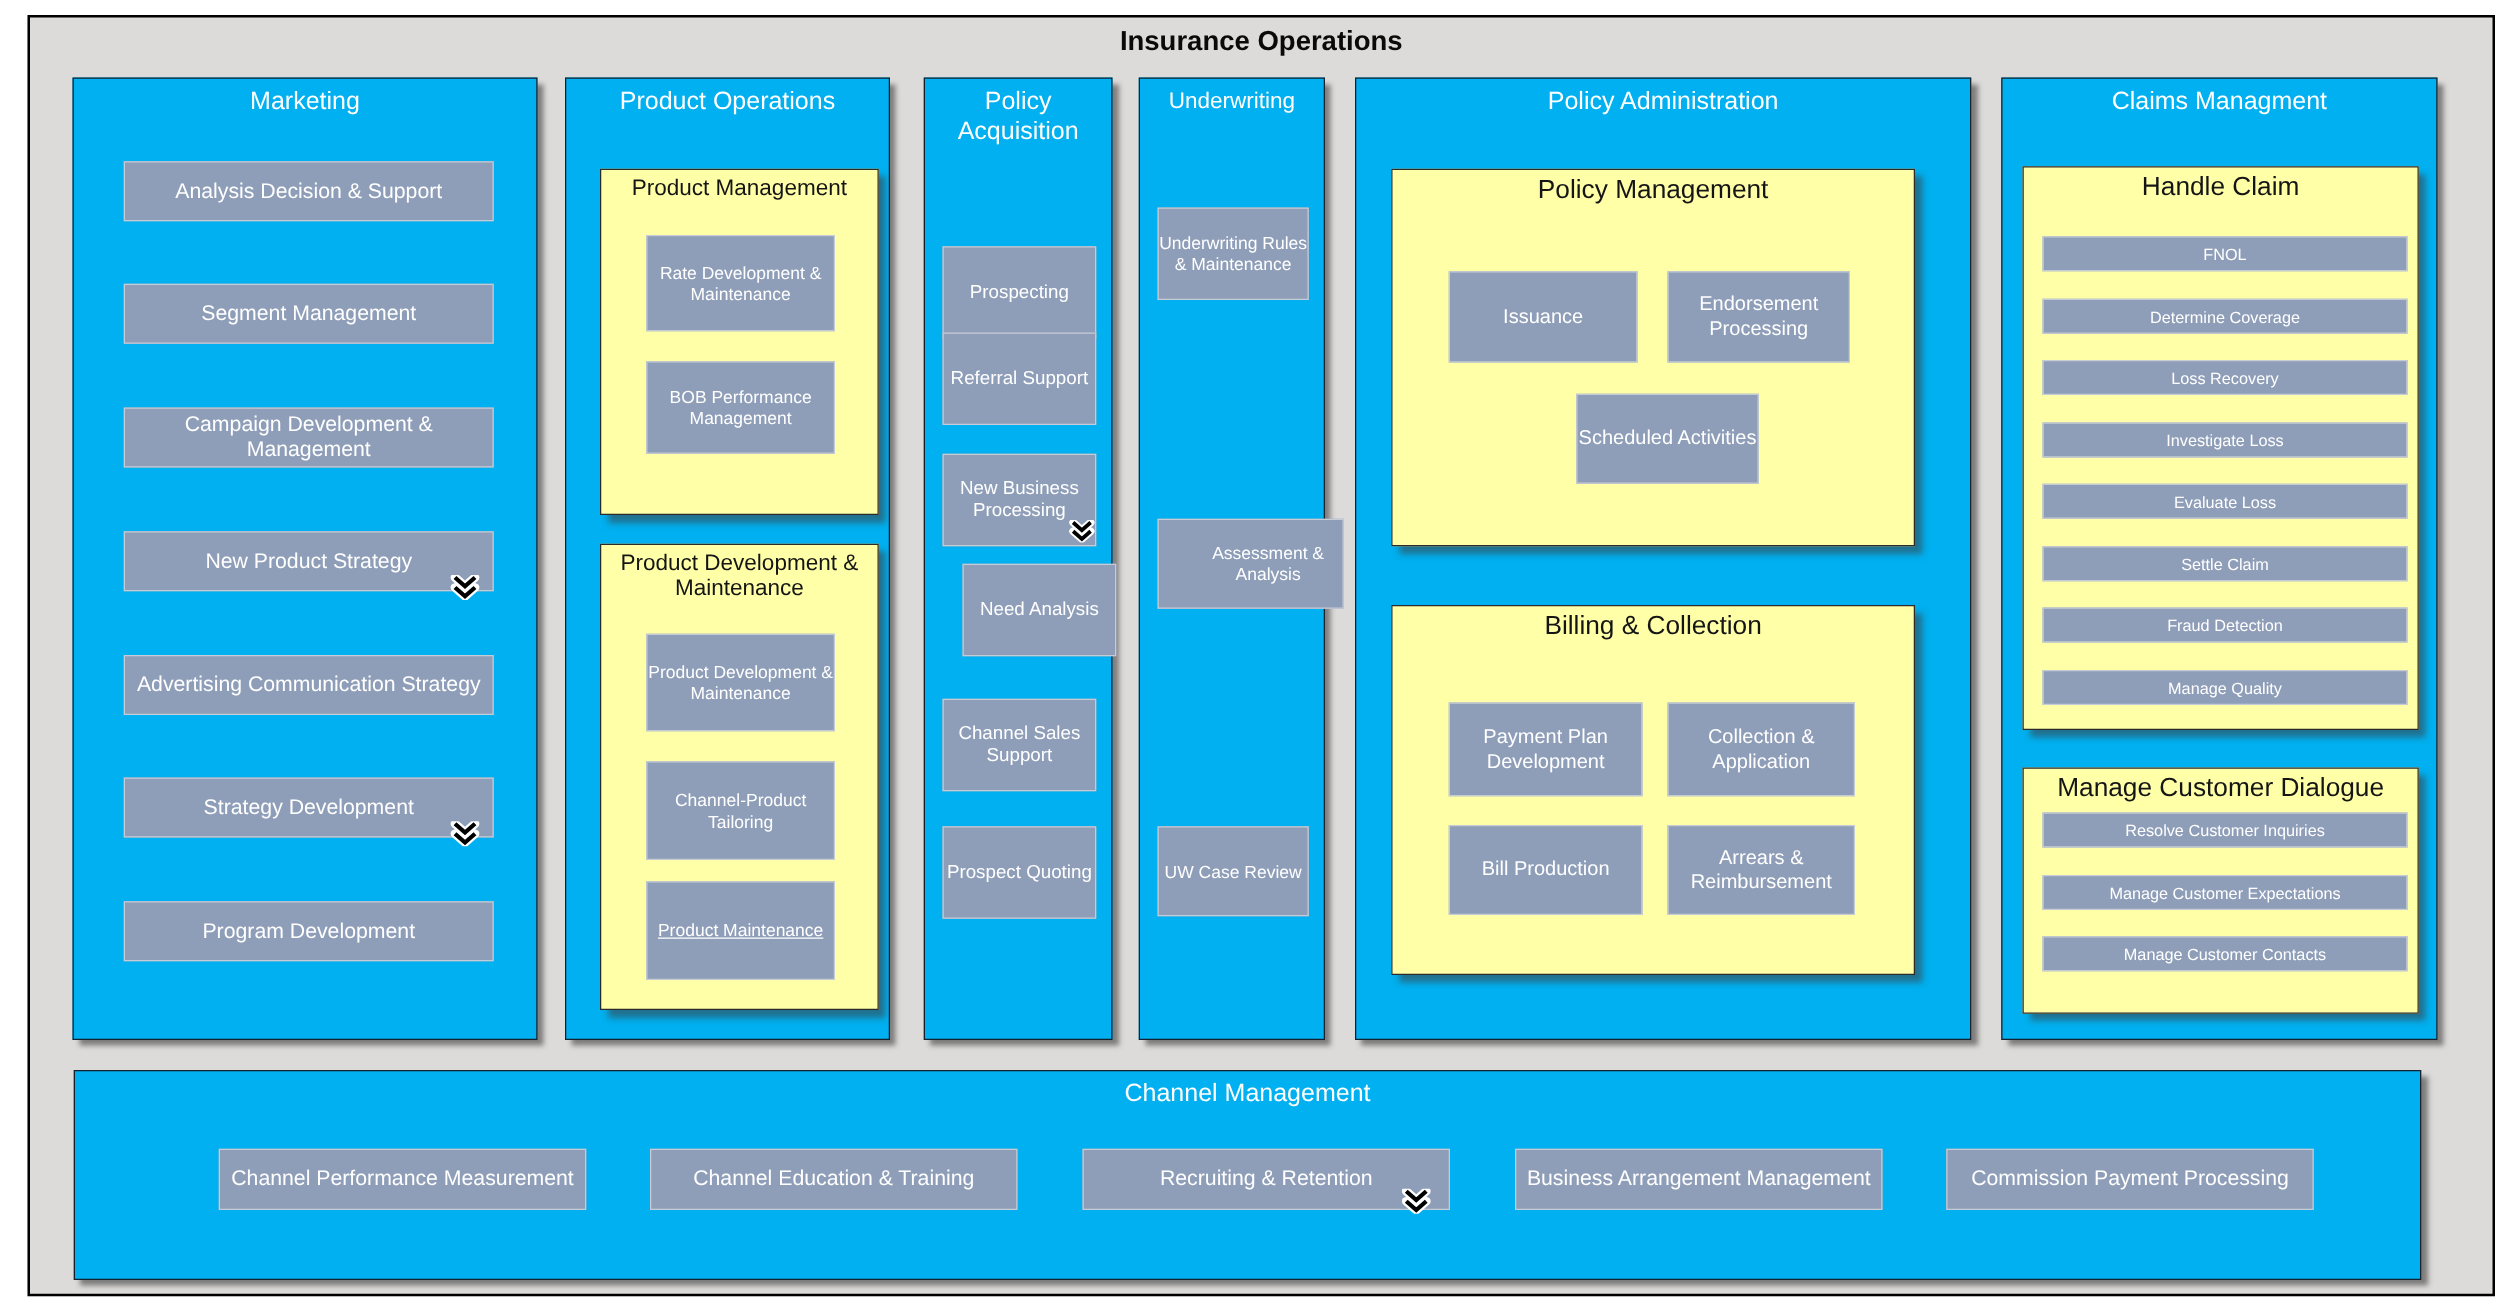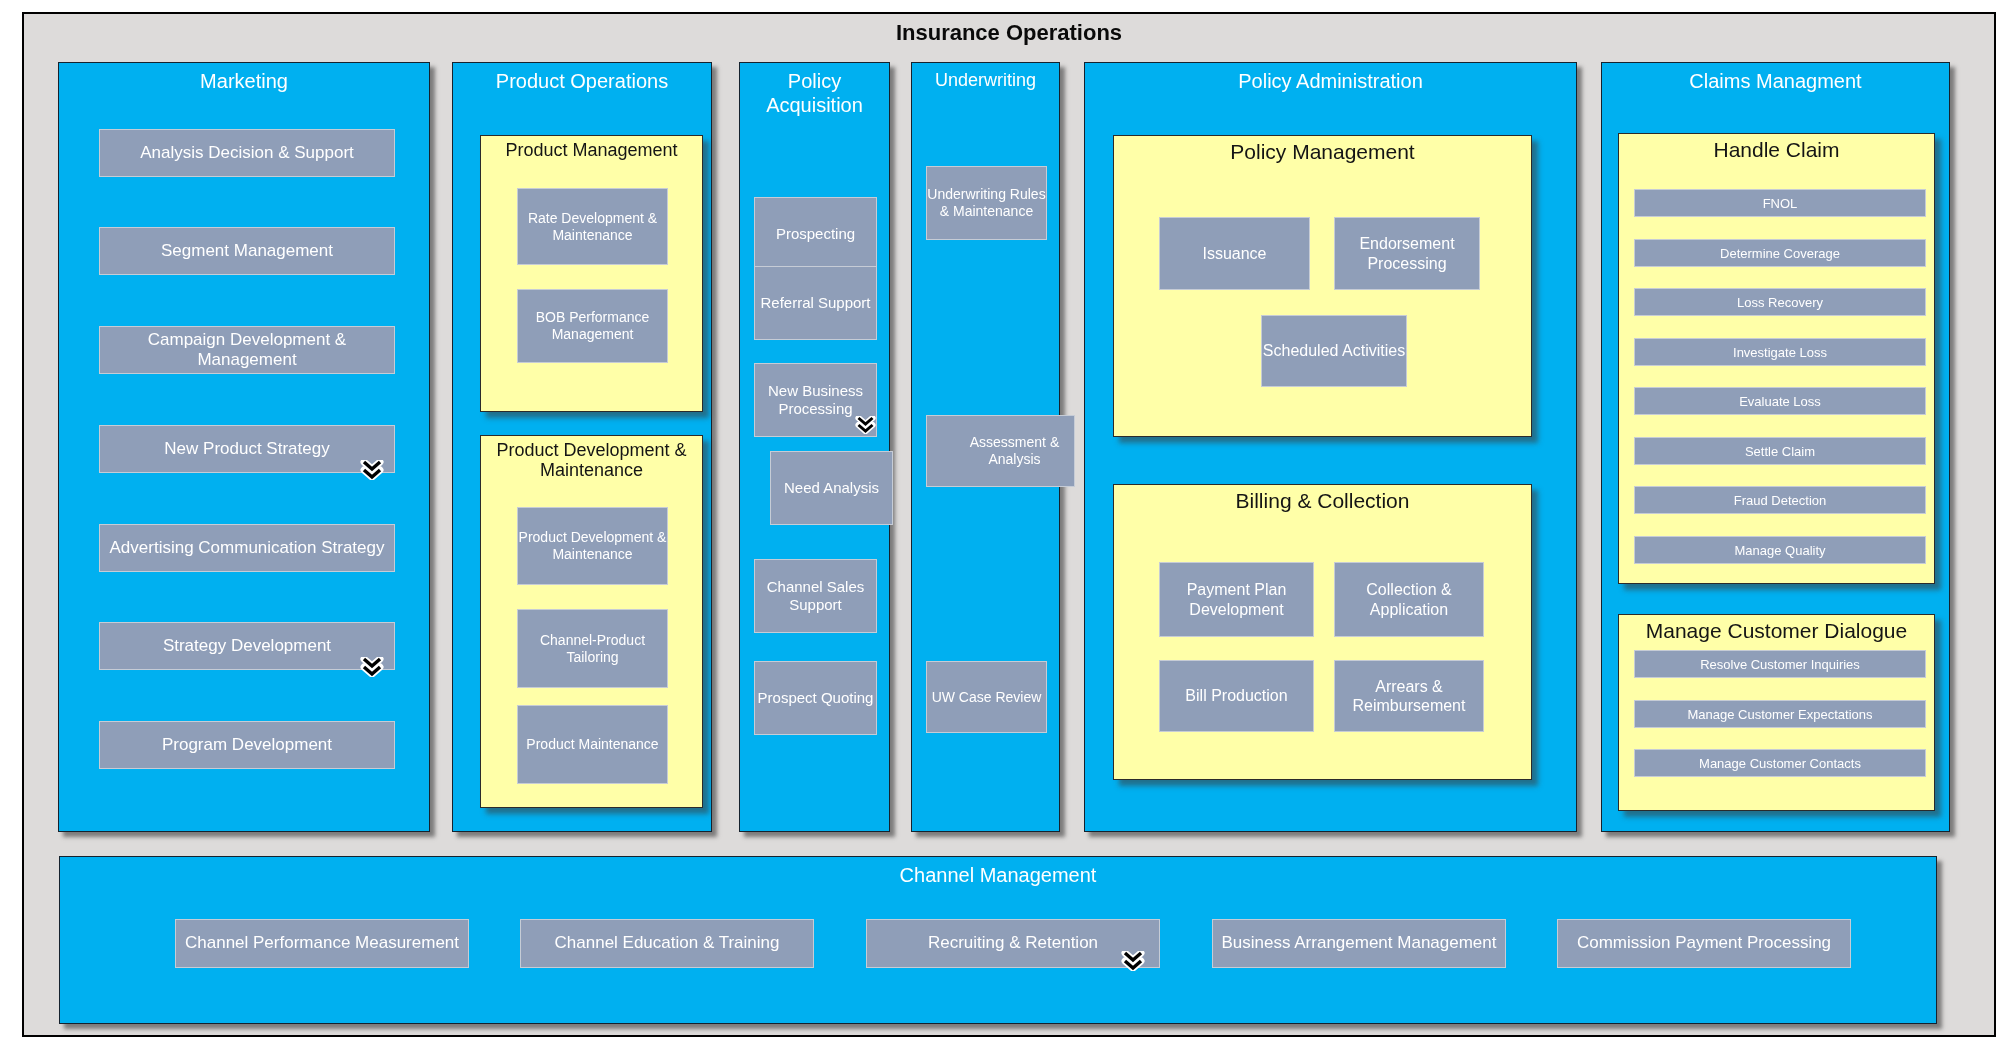--- a/index.html
+++ b/index.html
@@ -80,21 +80,21 @@
         </div>
     </div>
     <div class="ygroup" style="left:27px;top:372px;width:221px;height:371px;">
       <div class="ygroup-title fs19">Product Development &amp; Maintenance</div>
       <div class="gbox fs14" style="left:36px;top:71px;width:149px;height:76px;">
           <span>Product Development &amp; Maintenance</span>
         </div>
       <div class="gbox fs14" style="left:36px;top:173px;width:149px;height:77px;">
           <span>Channel-Product Tailoring</span>
         </div>
-      <div class="gbox fs14" style="left:36px;top:269px;width:149px;height:77px;">
+      <div class="gbox fs14" style="left:36px;top:269px;width:149px;height:77px;text-decoration:underline;">
           <span>Product Maintenance</span>
         </div>
     </div>
   </div>
 
   <div class="col" style="left:739px;top:62px;width:149px;height:768px;">
     <div class="col-title" style="padding:0 14px;left:-14px;">Policy Acquisition</div>
     <div class="gbox fs15" style="left:14px;top:104px;width:121px;height:72px;margin-top:30px;">
         <span>Prospecting</span>
       </div>

